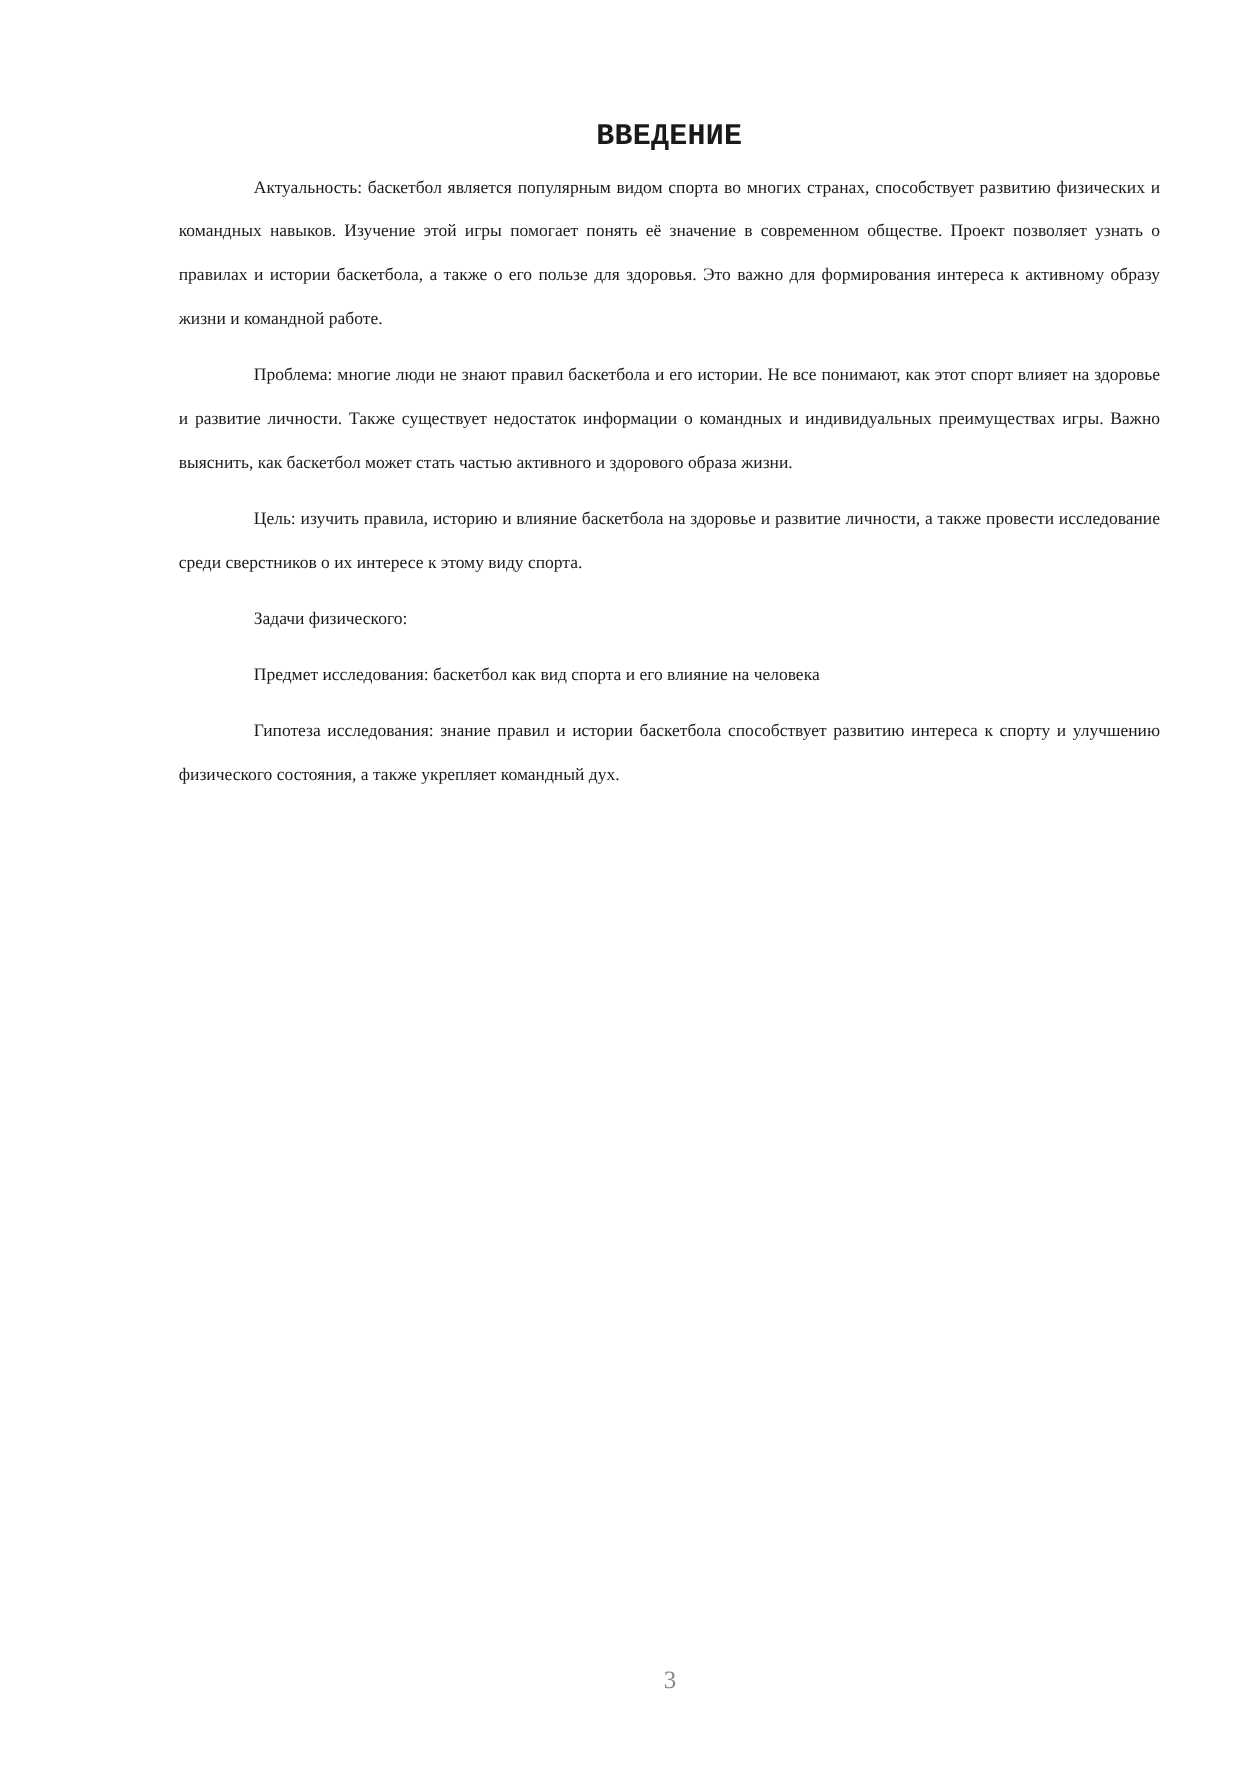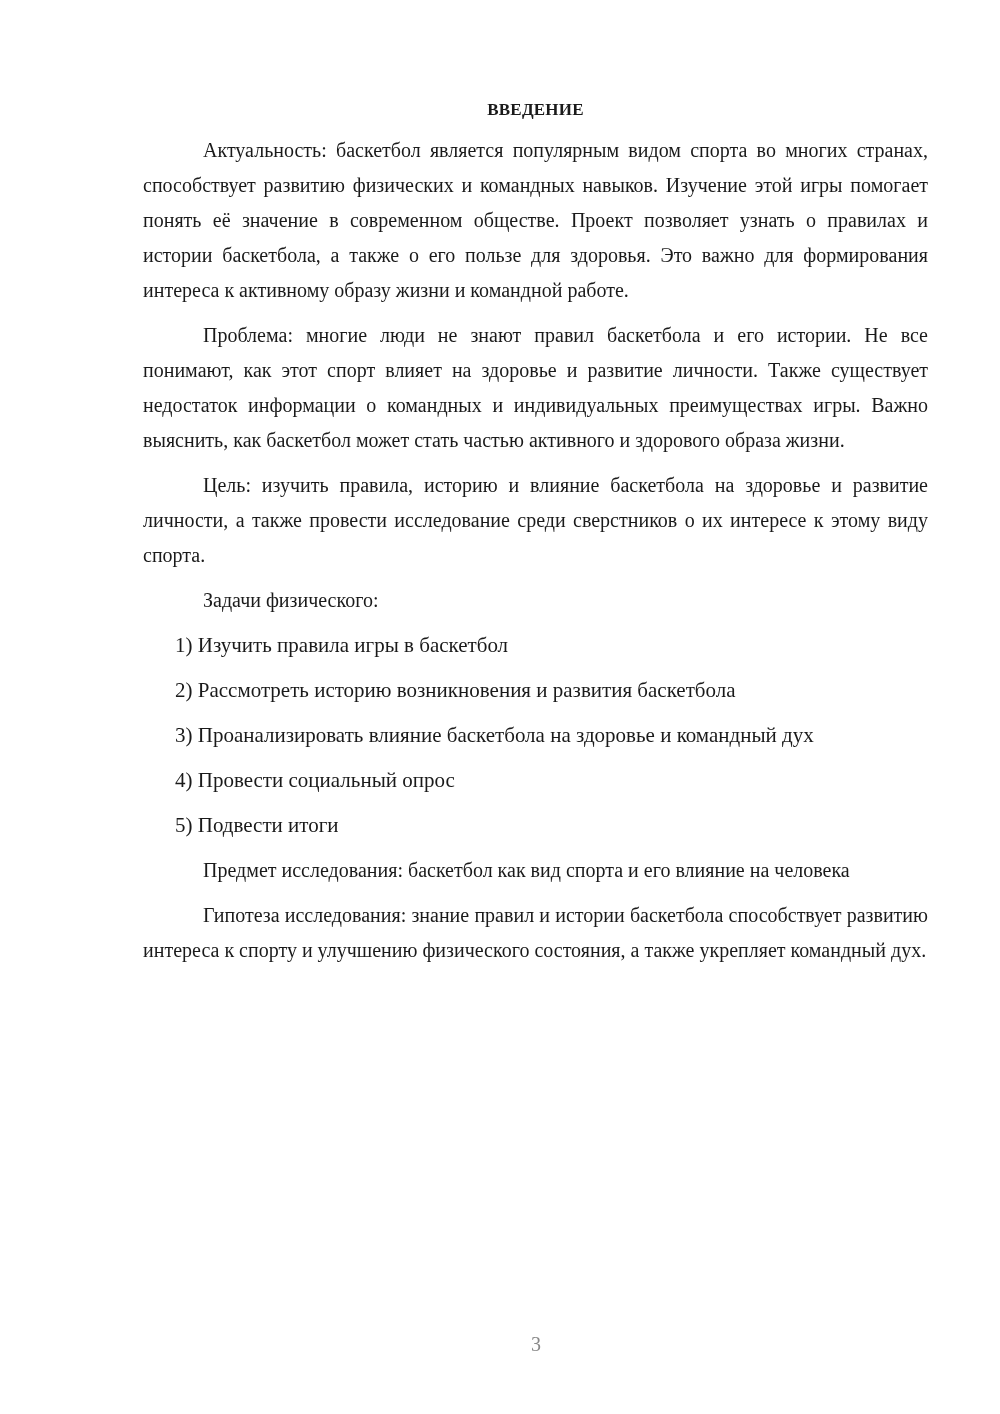--- a/index.html
+++ b/index.html
@@ -17,27 +17,28 @@
   }
   .page {
     position: absolute;
     left: 143px;
     top: 92px;
     width: 785px;
   }
   .heading {
     text-align: center;
     font-weight: bold;
-    font-size: 17px;
+    font-size: 24px;
     line-height: 35px;
     margin: 0 0 0 0;
     letter-spacing: 0.2px;
+    font-family: Liberation Mono, monospace;
   }
   .para {
-    font-size: 20px;
+    font-size: 14px;
     line-height: 35px;
     text-align: justify;
     text-indent: 60px;
     margin: 0 0 10px 0;
   }
   .list-item {
     font-size: 21px;
     line-height: 35px;
     text-align: justify;
     text-indent: 32px;
@@ -60,27 +61,20 @@
   <div class="heading">ВВЕДЕНИЕ</div>
 
   <p class="para" style="margin-top:6px;">Актуальность: баскетбол является популярным видом спорта во многих странах, способствует развитию физических и командных навыков. Изучение этой игры помогает понять её значение в современном обществе. Проект позволяет узнать о правилах и истории баскетбола, а также о его пользе для здоровья. Это важно для формирования интереса к активному образу жизни и командной работе.</p>
 
   <p class="para">Проблема: многие люди не знают правил баскетбола и его истории. Не все понимают, как этот спорт влияет на здоровье и развитие личности. Также существует недостаток информации о командных и индивидуальных преимуществах игры. Важно выяснить, как баскетбол может стать частью активного и здорового образа жизни.</p>
 
   <p class="para">Цель: изучить правила, историю и влияние баскетбола на здоровье и развитие личности, а также провести исследование среди сверстников о их интересе к этому виду спорта.</p>
 
   <p class="para">Задачи физического:</p>
 
-  <div>
-    <p class="list-item">1) Изучить правила игры в баскетбол</p>
-    <p class="list-item">2) Рассмотреть историю возникновения и развития баскетбола</p>
-    <p class="list-item">3) Проанализировать влияние баскетбола на здоровье и командный дух</p>
-    <p class="list-item">4) Провести социальный опрос</p>
-    <p class="list-item">5) Подвести итоги</p>
-  </div>
 
 
   <p class="para">Предмет исследования: баскетбол как вид спорта и его влияние на человека</p>
 
   <p class="para">Гипотеза исследования: знание правил и истории баскетбола способствует развитию интереса к спорту и улучшению физического состояния, а также укрепляет командный дух.</p>
 
 </div>
 
 <div class="page-number">3</div>
 

